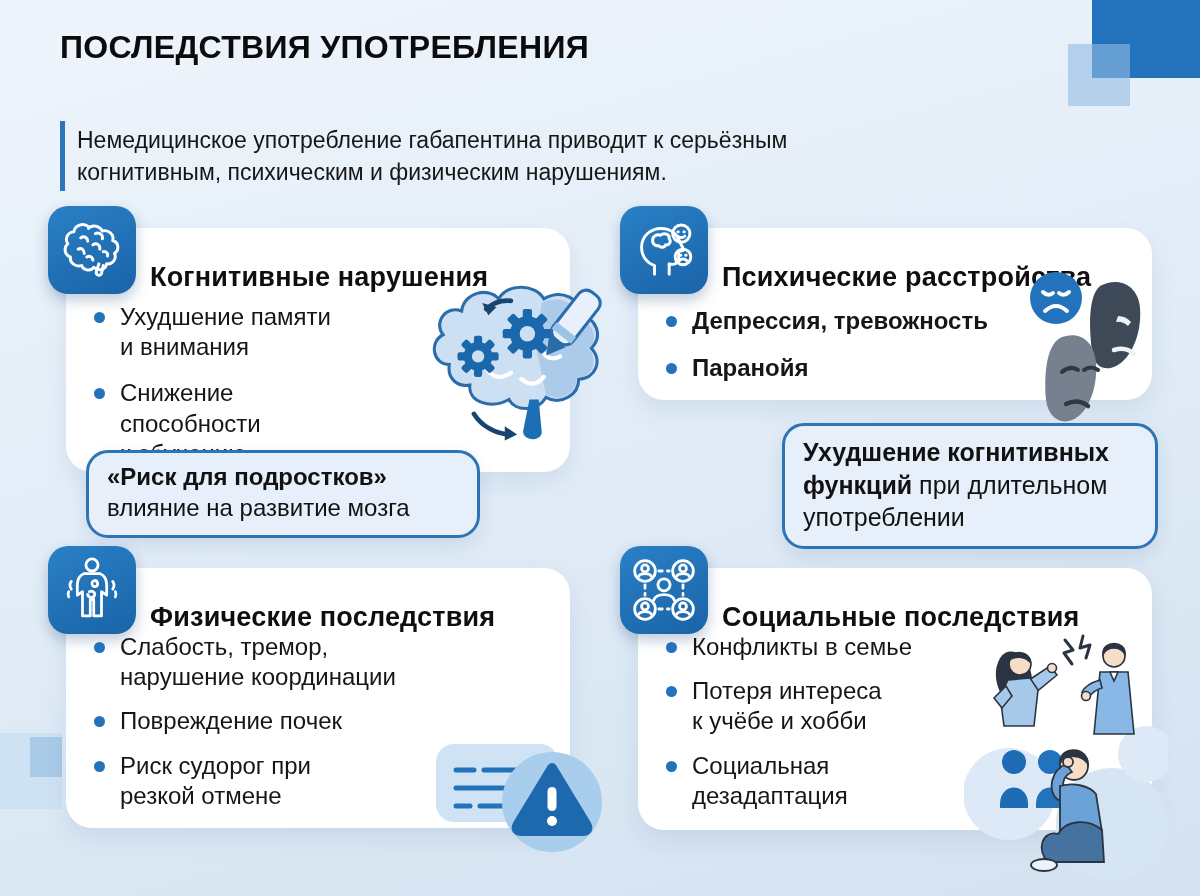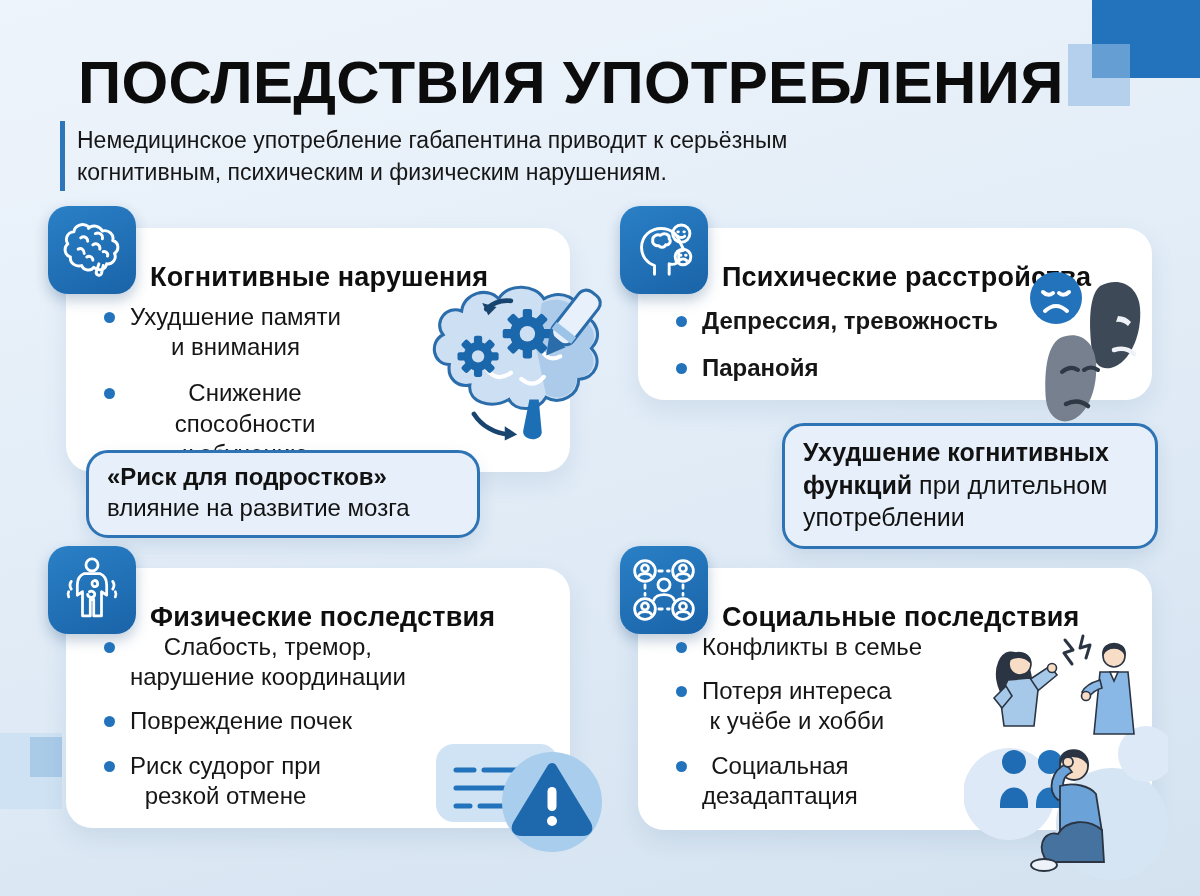--- a/index.html
+++ b/index.html
@@ -8,43 +8,43 @@
     background:linear-gradient(165deg,#eef4fb 0%,#e4eef8 40%,#d4e2f0 100%);
     font-family:"Liberation Sans",sans-serif;color:#121212;
   }
   
   .decor{position:absolute;}
   .decor-tr-rect{left:1092px;top:0;width:108px;height:78px;background:#2273bb;}
   .decor-tr-sq{left:1068px;top:44px;width:62px;height:62px;background:rgba(147,186,227,.6);}
   .decor-bl-big{left:0;top:733px;width:62px;height:76px;background:#cfe2f3;}
   .decor-bl-sm{left:30px;top:737px;width:32px;height:40px;background:#a9cbe8;}
 
-  .title{position:absolute;left:60px;top:8px;font-size:60px;font-weight:800;
-         line-height:1.15;color:#0c0c0c;letter-spacing:.3px;margin-left:18px;}
+  .title{position:absolute;left:60px;top:8px;font-size:32px;font-weight:800;
+         line-height:1.15;color:#0c0c0c;letter-spacing:.3px;}
   .title span{display:block;}
   .subtitle{position:absolute;left:60px;top:121px;border-left:5px solid #2e76b8;
             padding:3px 0 3px 12px;font-size:23px;line-height:1.4;color:#161616;font-weight:400;}
   .subtitle span{display:block;}
 
   .card{position:absolute;background:#fff;border-radius:26px;
         box-shadow:0 10px 24px rgba(36,86,142,.10);}
   .card1{left:66px;top:228px;width:504px;height:244px;}
   .card2{left:638px;top:228px;width:514px;height:172px;}
   .card3{left:66px;top:568px;width:504px;height:260px;}
   .card4{left:638px;top:568px;width:514px;height:262px;}
 
   .icon-sq{position:absolute;left:-18px;top:-22px;width:88px;height:88px;border-radius:20px;
            background:linear-gradient(155deg,#2a80c6,#1a63a8);
            box-shadow:0 6px 14px rgba(20,70,120,.28);
            display:flex;align-items:center;justify-content:center;}
   .icon-sq svg{width:76px;height:76px;}
   .card-title{position:absolute;left:84px;top:12px;font-size:27px;font-weight:700;
               color:#0f0f0f;letter-spacing:.2px;white-space:nowrap;}
 
-  .bullets{position:absolute;left:38px;display:flex;flex-direction:column;text-align:center;}
+  .bullets{position:absolute;left:28px;display:flex;flex-direction:column;}
   .bullet{display:flex;}
   .dot{flex:0 0 auto;width:11px;height:11px;border-radius:50%;background:#2273bb;
        margin:10px 15px 0 0;}
   .btext{font-size:24px;line-height:1.26;color:#161616;}
   .btext span{display:block;}
 
   .illus{position:absolute;pointer-events:none;}
 
   .callout{position:absolute;background:#e7f0fa;border:3px solid #2e74b5;border-radius:22px;
            box-shadow:0 8px 18px rgba(36,86,142,.12);color:#121212;}

